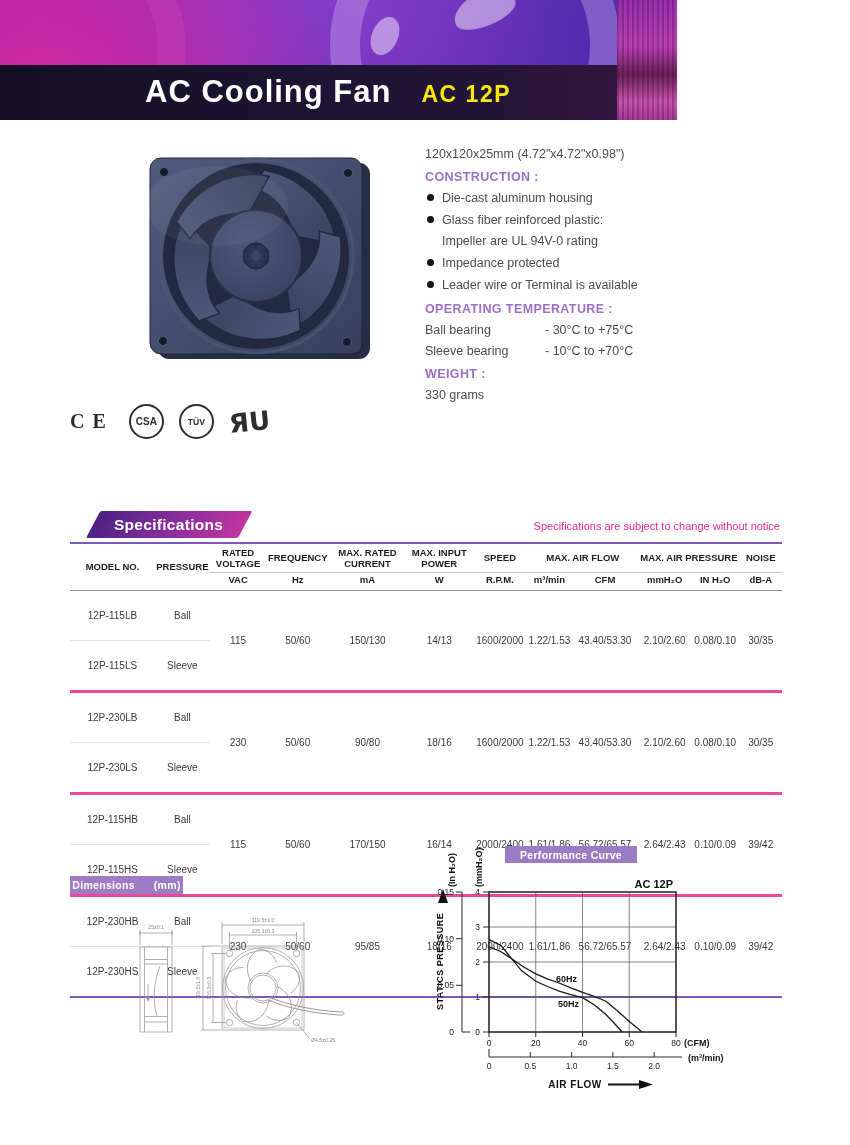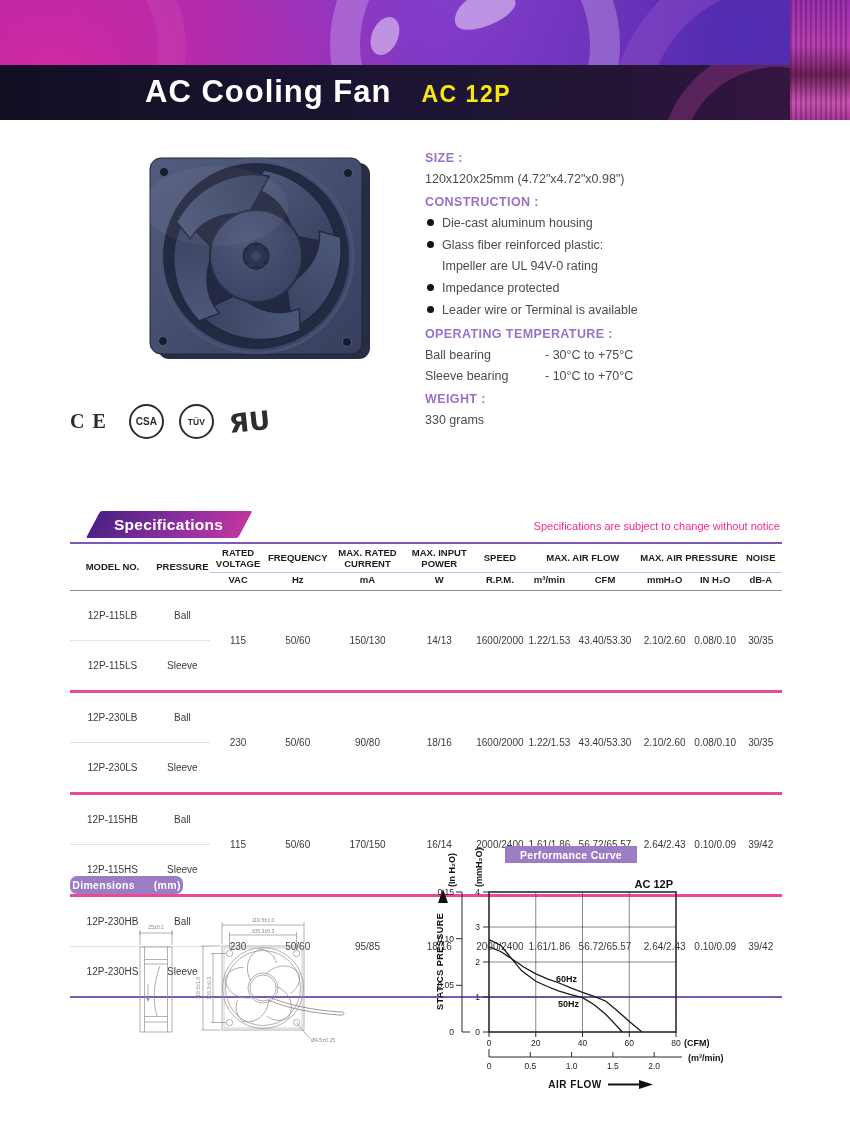--- a/index.html
+++ b/index.html
@@ -1,20 +1,20 @@
 <!DOCTYPE html>
 <html><head>
 <meta charset="utf-8">
 <style>
   html,body{margin:0;padding:0;background:#e8e8e8;}
   .page{position:relative;width:850px;height:1145px;background:#ffffff;overflow:hidden;
         font-family:"Liberation Sans",sans-serif;margin:0 auto;}
 
   
-  .hero{position:absolute;left:0;top:0;width:850px;height:120px;background:#1c1331;}
+  .hero{position:absolute;left:0;top:0;width:677px;height:120px;background:#1c1331;}
   .hero-top{position:absolute;left:0;top:0;width:100%;height:65px;overflow:hidden;
     background:
       radial-gradient(circle at 6% 130%, rgba(216,42,164,.9), rgba(216,42,164,0) 46%),
       radial-gradient(circle at 52% -20%, rgba(132,62,205,.95), rgba(132,62,205,0) 62%),
       radial-gradient(circle at 88% 55%, rgba(78,44,176,.95), rgba(78,44,176,0) 58%),
       linear-gradient(90deg,#97219e,#8c2fb6 35%,#7a2fb0 62%,#6e2aa8);}
   .hero-bottom{position:absolute;left:0;top:65px;width:100%;height:55px;overflow:hidden;
     background:linear-gradient(90deg,#130e24,#1d1534 52%,#241537 74%,#3c1544);}
   .swirl{position:absolute;border-radius:50%;border-style:solid;}
   .sw1{left:-70px;top:-80px;width:200px;height:200px;border-width:28px;border-color:rgba(196,62,176,.55);}
@@ -67,21 +67,21 @@
   table.spec th{font-size:9.5px;font-weight:bold;color:#1c1c1c;line-height:1.15;padding:4px 1px 2px;vertical-align:middle;}
   table.spec thead tr.units th{padding:2px 1px 4px;border-top:1px solid #cbbae6;}
   table.spec thead{border-bottom:1.4px solid #8f8f8f;}
   table.spec td{padding:19px 1px;vertical-align:middle;}
   table.spec tr.g-start td{border-top:3px solid #ec4899;}
   table.spec td.sub-sep{border-bottom:1px solid #e3e3e3;}
 
   
   .mini-banner{position:absolute;background:#9d7cc6;color:#fff;font-weight:bold;font-size:10.5px;
     display:flex;align-items:center;justify-content:center;letter-spacing:.3px;}
-  #dim-banner{left:70px;top:876px;width:113px;height:18px;gap:19px;border-radius:7px;}
+  #dim-banner{left:70px;top:876px;width:113px;height:18px;gap:19px;}
   #perf-banner{left:505px;top:846px;width:132px;height:17px;}
 
   
   #fan-photo{position:absolute;left:128px;top:148px;}
   #dims-svg{position:absolute;left:60px;top:870px;}
   #perf-svg{position:absolute;left:425px;top:845px;}
   .tk{font-size:8.5px;fill:#1f1f1f;}
   .tk-b{font-size:9px;font-weight:bold;fill:#111;}
   .c-lbl{font-size:9px;font-weight:bold;fill:#111;}
   .dim-t{font-size:5.2px;fill:#8a8a8a;}
@@ -149,21 +149,20 @@
         <circle cx="138" cy="102" r="2.2" fill="#252c46"></circle>
       <circle cx="138" cy="114" r="2.2" fill="#252c46"></circle>
         <circle cx="128" cy="120" r="2.2" fill="#252c46"></circle>
       <circle cx="118" cy="114" r="2.2" fill="#252c46"></circle>
         <circle cx="118" cy="102" r="2.2" fill="#252c46"></circle>
     </g>
     <ellipse cx="88" cy="58" rx="72" ry="40" fill="rgba(255,255,255,0.05)"></ellipse>
   </svg>
 
   <div class="right-panel">
-    <div class="sec-h">SIZE :</div>
     <div class="body-line">120x120x25mm (4.72"x4.72"x0.98")</div>
 
     <div class="sec-h">CONSTRUCTION :</div>
     <ul class="bullets">
       <li>
           <span class="dot"></span>
           <span>Die-cast aluminum housing</span>
         </li>
       <li>
           <span class="dot"></span>

